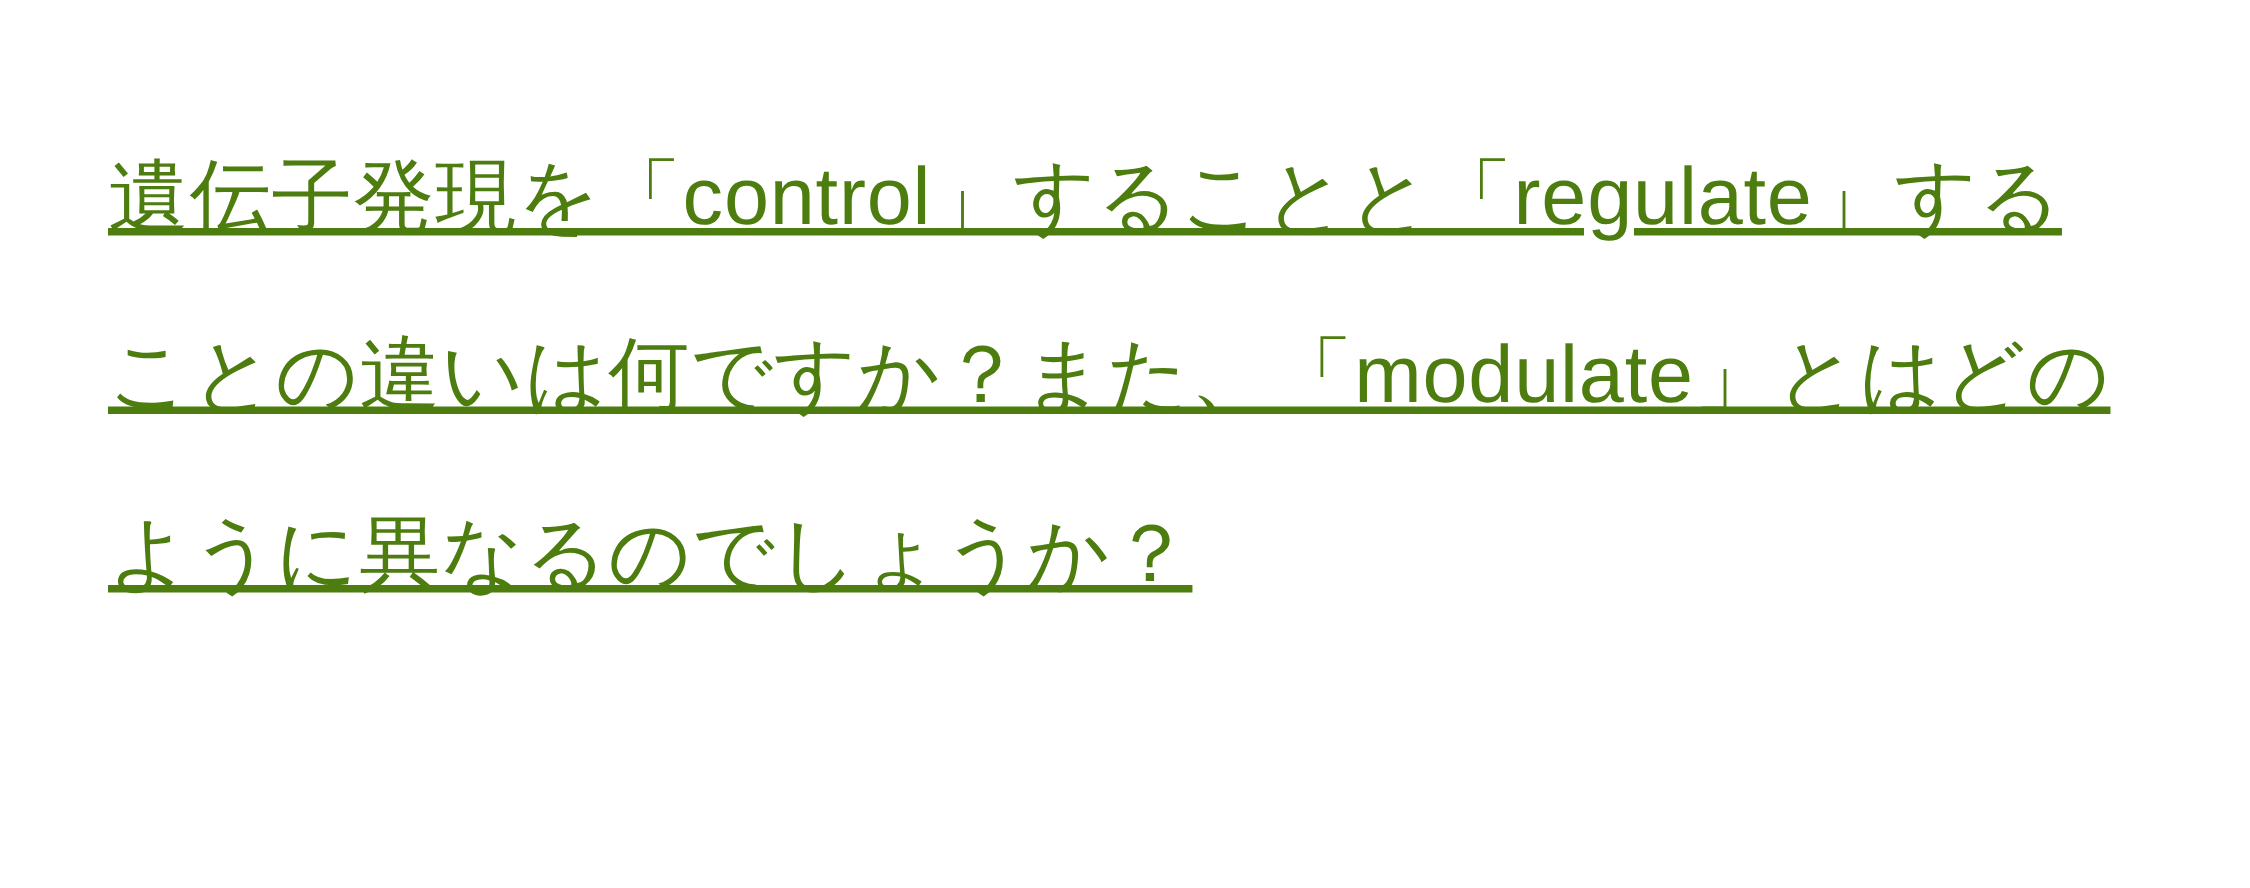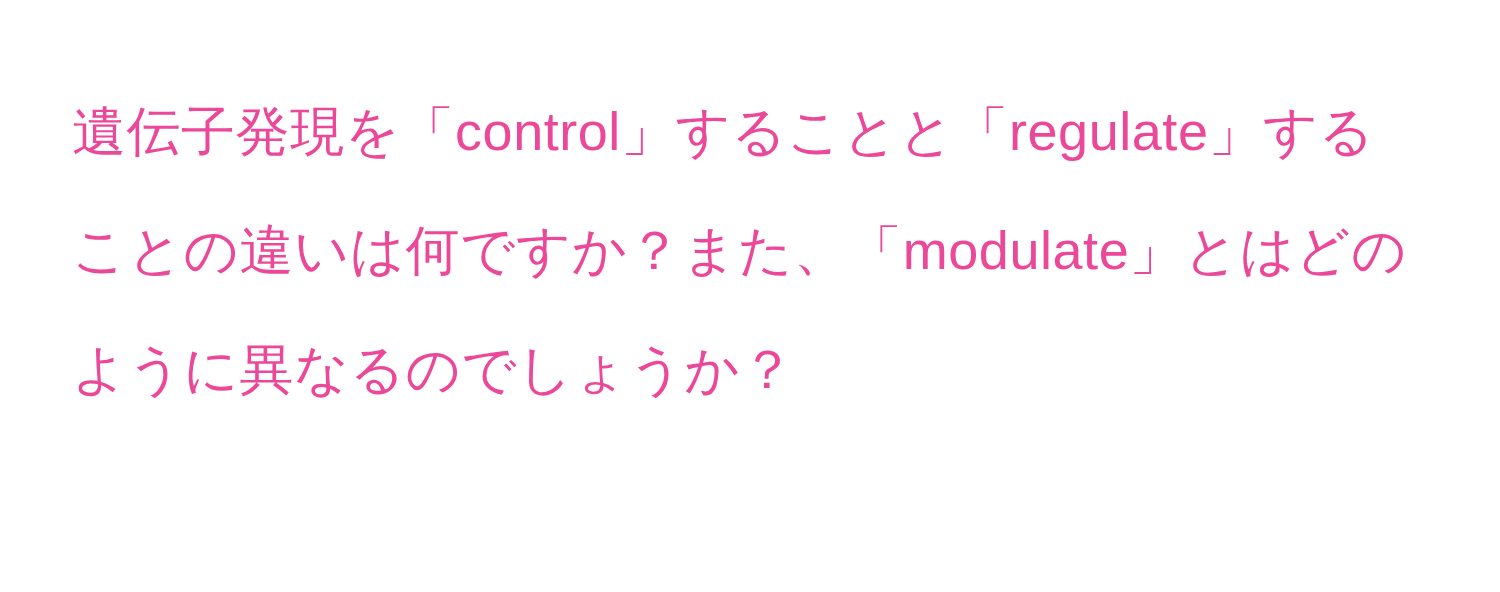--- a/index.html
+++ b/index.html
@@ -10,23 +10,24 @@
     body {
       width: 1500px;
       height: 592px;
       background: #ffffff;
       font-family: -apple-system, BlinkMacSystemFont, "Segoe UI", "Hiragino Sans", "Hiragino Kaku Gothic ProN", "Yu Gothic", Meiryo, sans-serif;
       padding: 72px 72px 0 72px;
       display: flex;
       align-items: flex-start;
     }
     .question-text {
-      color: #ec4899;
+      color: #4d7c0f;
       font-size: 54px;
       line-height: 2.2;
       font-weight: 400;
       letter-spacing: 0.01em;
+      text-decoration: underline;
     }
   </style>
 </head>
 <body>
 
 <p class="question-text">遺伝子発現を「control」することと「regulate」することの違いは何ですか？また、「modulate」とはどのように異なるのでしょうか？</p>
 
 </body></html>

